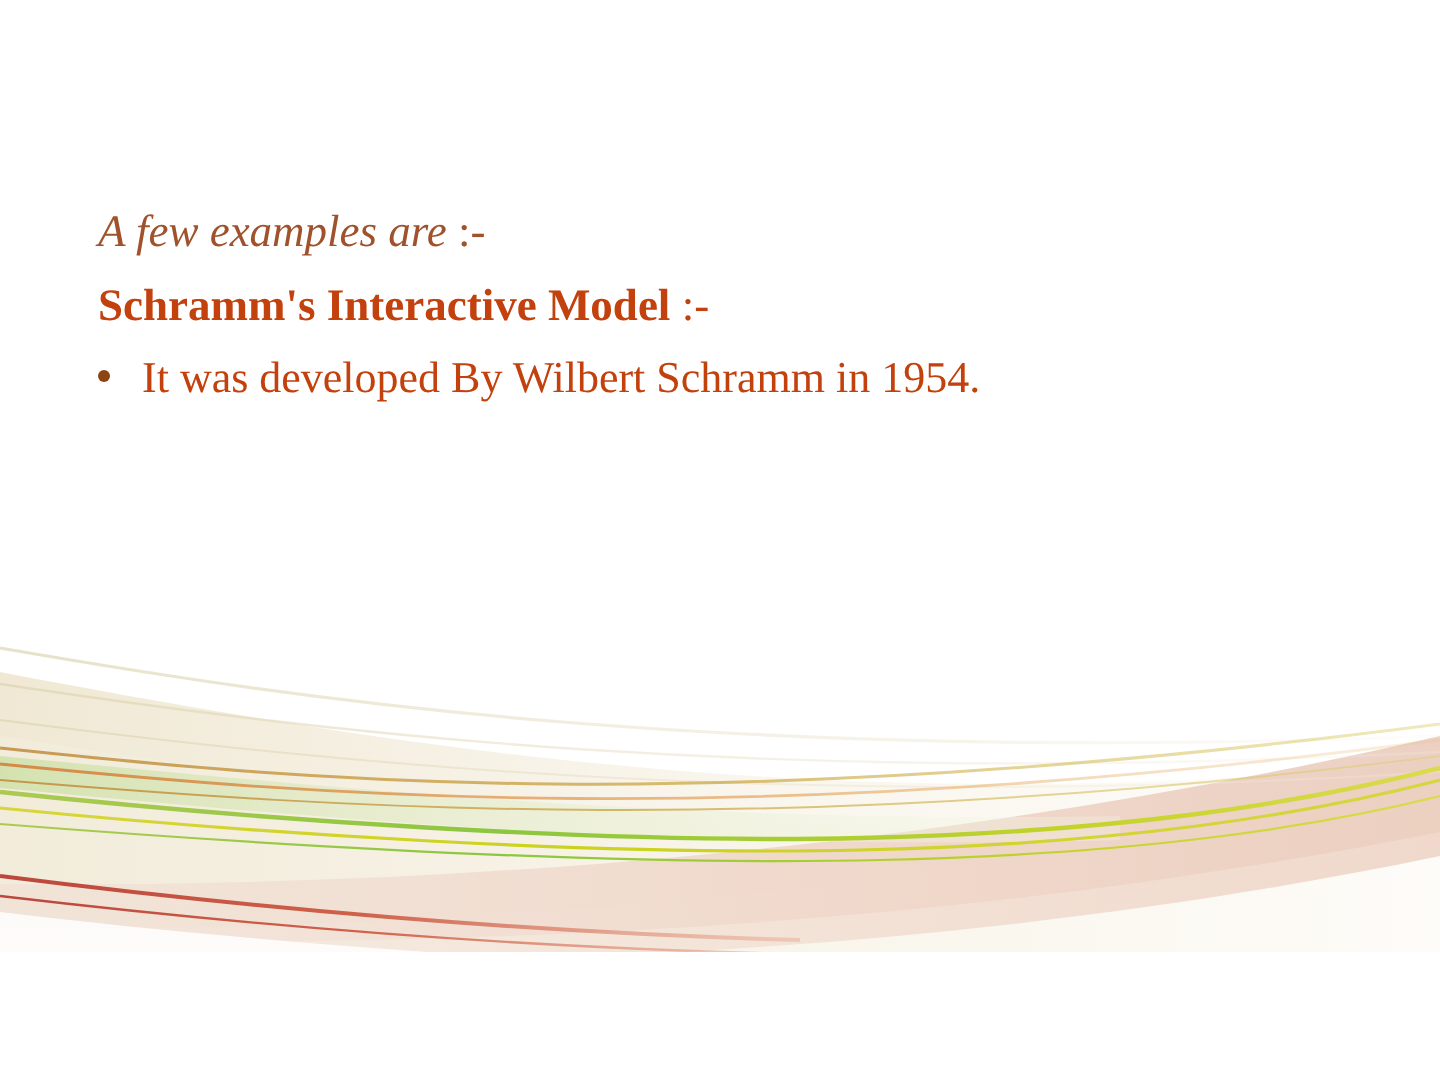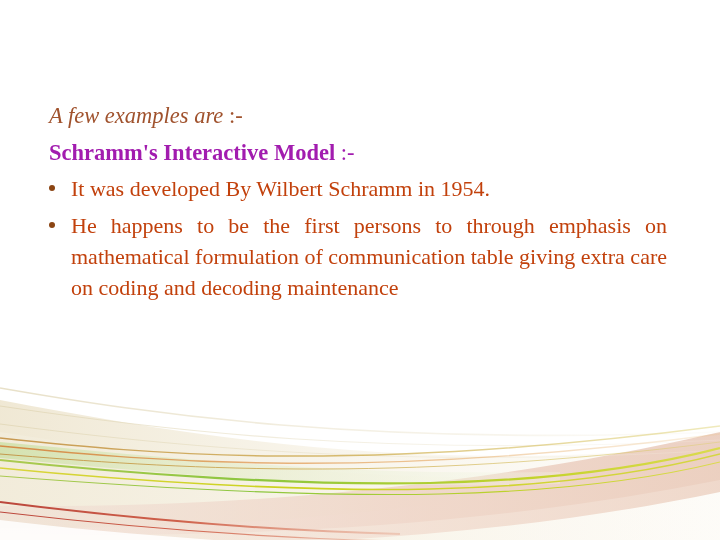--- a/index.html
+++ b/index.html
@@ -10,21 +10,21 @@
   body {
     width: 720px;
     height: 540px;
     overflow: hidden;
     font-family: "Liberation Serif", "DejaVu Serif", serif;
   }
 
   #slide {
     position: relative;
     width: 720px;
-    height: 540px;
+    height: 476px;
     background: #ffffff;
     overflow: hidden;
   }
 
   
   #decor {
     position: absolute;
     left: 0;
     bottom: 0;
     width: 720px;
@@ -50,21 +50,21 @@
   .lead-line .em {
     font-style: italic;
   }
   .lead-line .tail {
     font-style: normal;
   }
 
   .head-line {
     font-size: 22.5px;
     line-height: 30px;
-    color: #a21caf;
+    color: #c2410c;
     white-space: nowrap;
     margin-bottom: 5px;
   }
   .head-line .strong {
     font-weight: bold;
   }
   .head-line .tail {
     font-weight: normal;
   }
 
@@ -203,20 +203,16 @@
 
     <div class="head-line">
       <span class="strong">Schramm's Interactive Model</span><span class="tail"> :-</span>
     </div>
 
     <ul class="bullets">
       <li>
         <span class="dot"></span>
         <span class="bullet-text">It was developed By Wilbert Schramm in 1954.</span>
       </li>
-      <li>
-        <span class="dot"></span>
-        <span class="bullet-text justify">He happens to be the first persons to through emphasis on mathematical formulation of communication table giving extra care on coding and decoding maintenance</span>
-      </li>
     </ul>
 
   </div>
 </div>
 
 </body></html>

